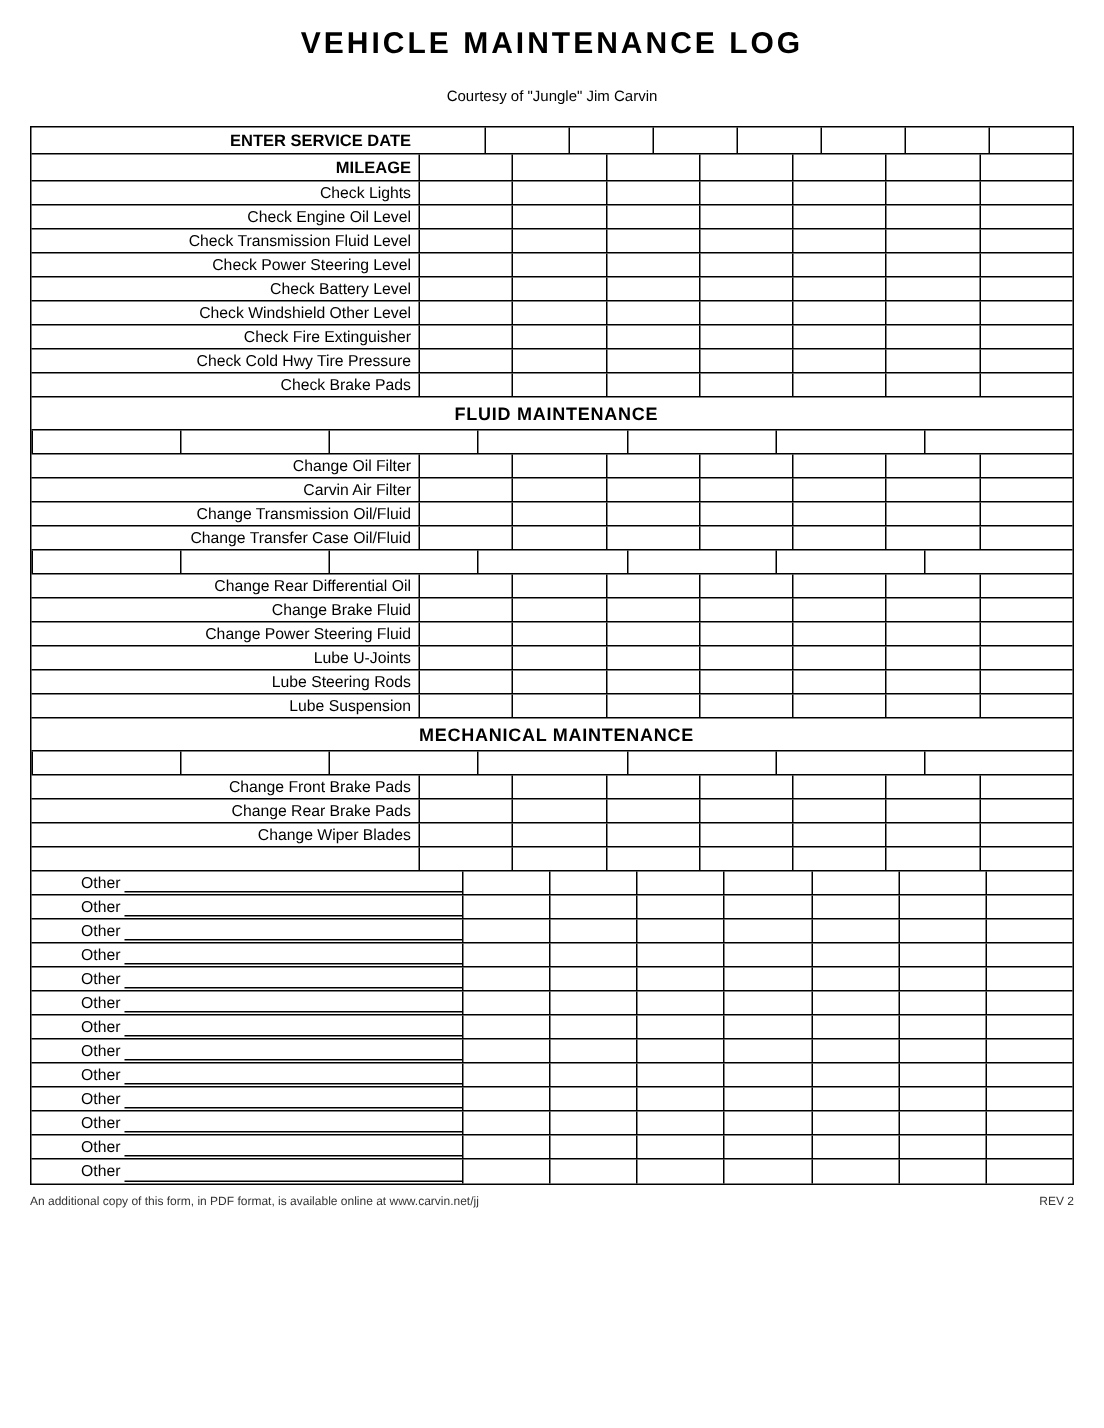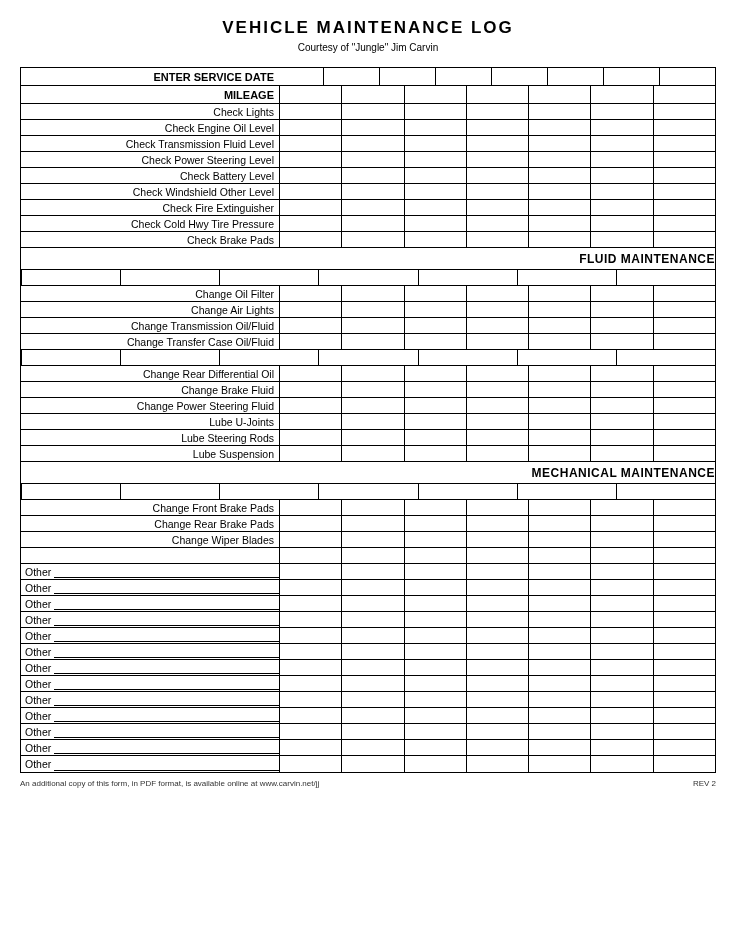--- a/index.html
+++ b/index.html
@@ -7,25 +7,25 @@
       background: #fff;
       font-family: Arial, sans-serif;
       font-size: 11px;
       color: #000;
       width: 736px;
       min-height: 952px;
       padding: 18px 20px 10px 20px;
     }
     .page-title {
       text-align: center;
-      font-size: 17px;
+      font-size: 20px;
       font-weight: bold;
       letter-spacing: 2px;
       font-family: Arial Black, Arial, sans-serif;
-      margin-bottom: 4px;
+      margin-bottom: 18px;
     }
     .page-subtitle {
       text-align: center;
       font-size: 10px;
       margin-bottom: 14px;
     }
 
     .footer-text {
       font-size: 8px;
       color: #333;
@@ -88,35 +88,36 @@
     .data-cell:last-child {
       border-right: none;
     }
 
     .section-row {
       min-height: 22px;
       border-bottom: 1px solid #000;
     }
     .section-label {
       width: 100%;
-      text-align: right;
+      text-align: center;
       padding-left: 6px;
       font-weight: bold;
       font-size: 12px;
       letter-spacing: 0.5px;
       padding-top: 4px;
       padding-bottom: 2px;
     }
     .other-label-wrap {
       display: flex;
       align-items: center;
       width: 258px;
       min-width: 258px;
       padding-left: 4px;
       flex-shrink: 0;
+      margin-left: 29px;
     }
     .other-word {
       font-size: 10.5px;
       margin-right: 3px;
     }
     .other-line {
       flex: 1;
       border-bottom: 1px solid #000;
       height: 13px;
       margin-right: 0;
@@ -287,21 +288,21 @@
         <div class="data-cell"></div>
           <div class="data-cell"></div>
           <div class="data-cell"></div>
           <div class="data-cell"></div>
           <div class="data-cell"></div>
           <div class="data-cell"></div>
           <div class="data-cell"></div>
       </div>
     </div>
     <div class="row-group">
-      <div class="label-cell">Change Air Lights</div>
+      <div class="label-cell">Carvin Air Filter</div>
       <div class="data-cells">
         <div class="data-cell"></div>
           <div class="data-cell"></div>
           <div class="data-cell"></div>
           <div class="data-cell"></div>
           <div class="data-cell"></div>
           <div class="data-cell"></div>
           <div class="data-cell"></div>
       </div>
     </div>

